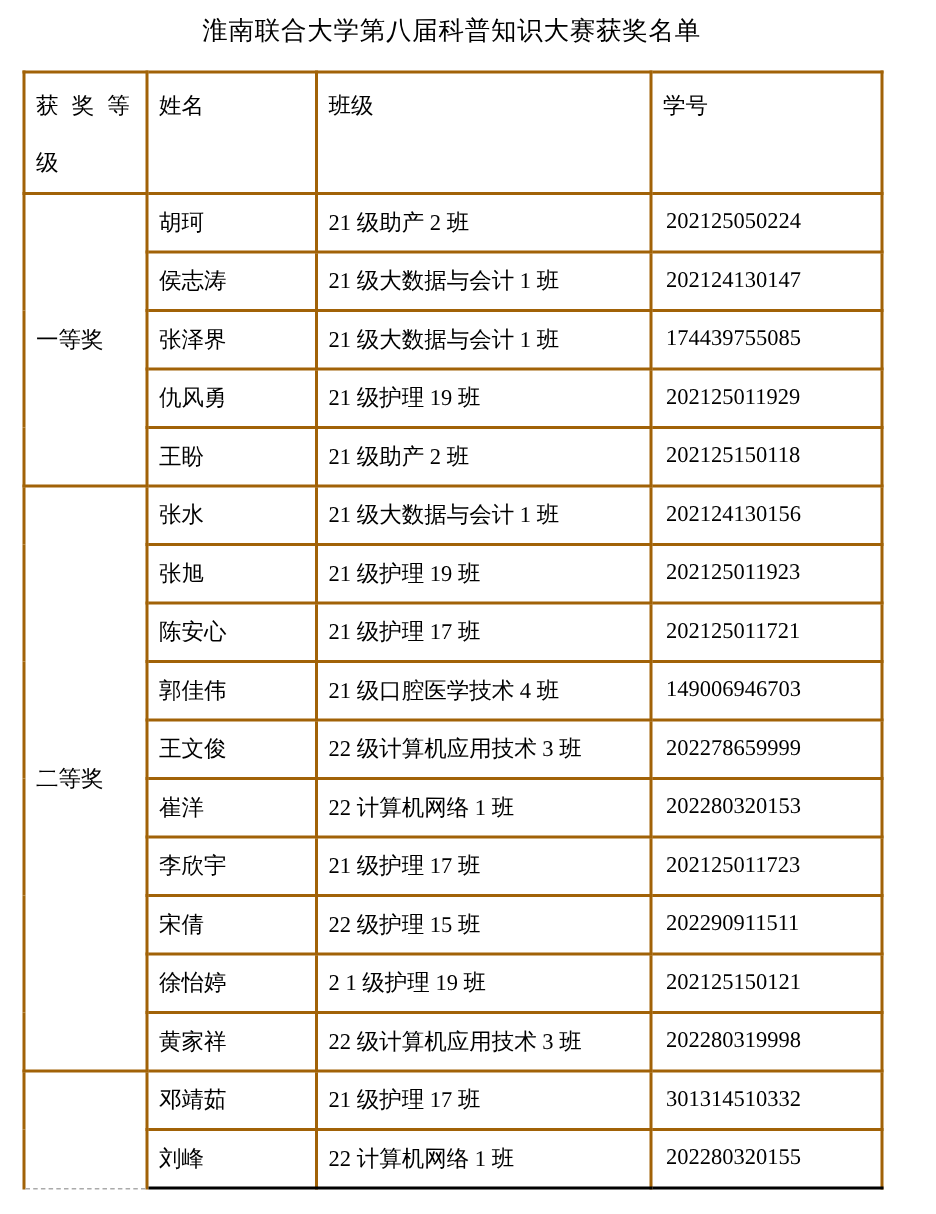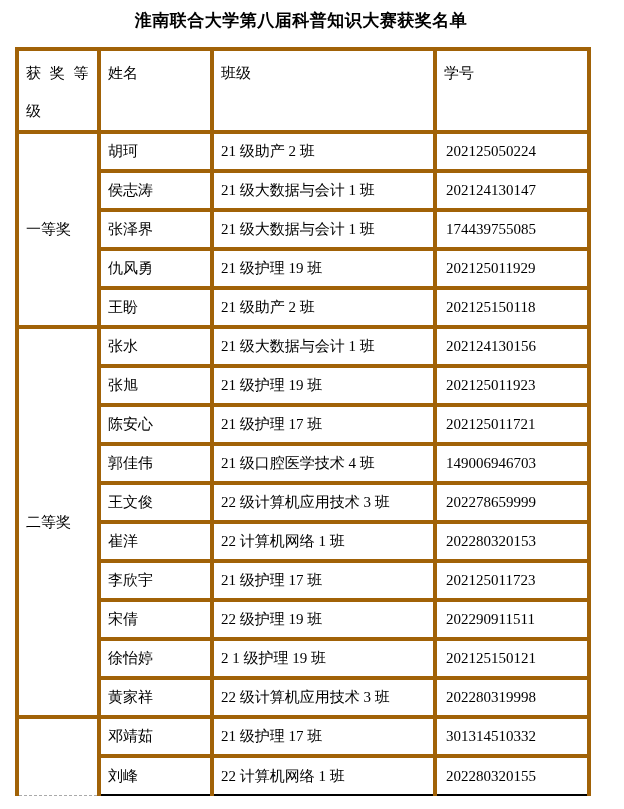--- a/index.html
+++ b/index.html
@@ -15,40 +15,40 @@
     color: #000;
   }
   .page {
     width: 572px;
     padding-left: 15px;
     padding-top: 10px;
   }
   .doc-title {
     text-align: center;
     font-family: "Liberation Sans", "DejaVu Sans", sans-serif;
-    font-weight: bold;
+    font-weight: normal;
     font-size: 17px;
     letter-spacing: 0.5px;
     height: 22px;
     line-height: 22px;
     margin-bottom: 15px;
   }
   table.award-table {
     border-collapse: collapse;
     table-layout: fixed;
     width: 572px;
     border: 2px solid #000;
     border-bottom: none;
   }
   col.c1 { width: 82px; }
   col.c2 { width: 113px; }
   col.c3 { width: 223px; }
   col.c4 { width: 154px; }
   td {
-    border: 4px solid #a16207;
+    border: 2px solid #a16207;
     padding: 0 2px 0 7px;
     font-size: 15px;
     overflow: hidden;
     white-space: nowrap;
   }
   thead tr { height: 76px; }
   thead td {
     vertical-align: top;
     line-height: 38px;
     padding-top: 3px;
@@ -153,21 +153,21 @@
           <td>22 计算机网络 1 班</td>
           <td class="id-cell">202280320153</td>
         </tr>
         <tr>
           <td>李欣宇</td>
           <td>21 级护理 17 班</td>
           <td class="id-cell">202125011723</td>
         </tr>
         <tr>
           <td>宋倩</td>
-          <td>22 级护理 19 班</td>
+          <td>22 级护理 15 班</td>
           <td class="id-cell">202290911511</td>
         </tr>
         <tr>
           <td>徐怡婷</td>
           <td>2 1 级护理 19 班</td>
           <td class="id-cell">202125150121</td>
         </tr>
         <tr>
           <td>黄家祥</td>
           <td>22 级计算机应用技术 3 班</td>

